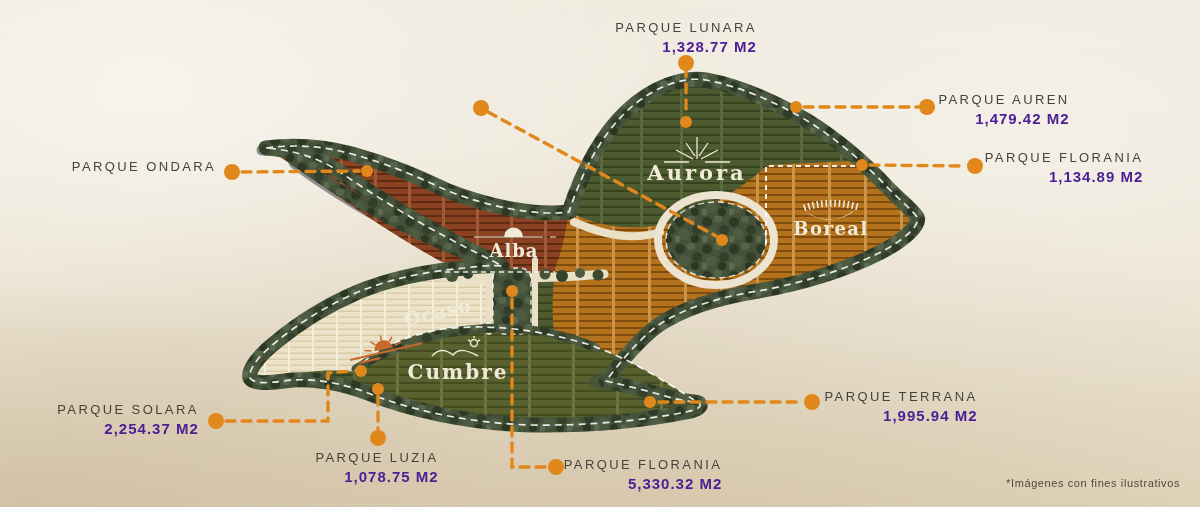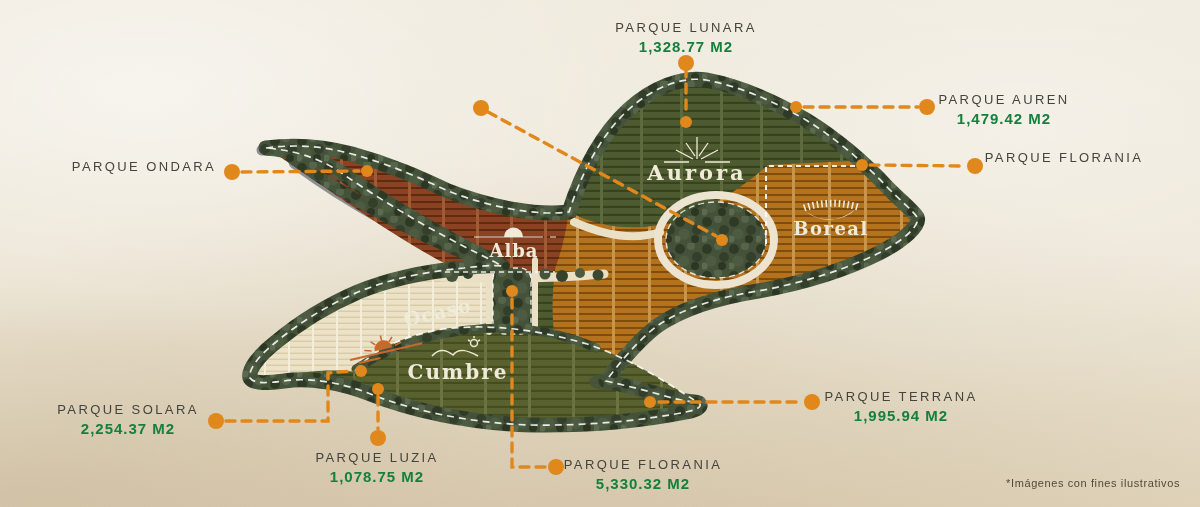--- a/index.html
+++ b/index.html
@@ -8,23 +8,23 @@
     font-family:"Liberation Sans",sans-serif;
     background:
       radial-gradient(900px 420px at 12% 18%, rgba(255,255,255,.55), rgba(255,255,255,0) 60%),
       radial-gradient(1000px 480px at 85% 25%, rgba(255,255,255,.38), rgba(255,255,255,0) 62%),
       radial-gradient(1300px 620px at 50% 115%, rgba(193,173,140,.45), rgba(193,173,140,0) 70%),
       radial-gradient(700px 300px at 2% 98%, rgba(184,164,130,.35), rgba(184,164,130,0) 70%),
       linear-gradient(180deg,#efe9dc 0%,#ece5d5 50%,#e7dec9 82%,#e3d7bf 100%);
   }
   #stage{position:absolute;inset:0}
   svg{position:absolute;inset:0;display:block}
-  .plabel{position:absolute;transform:translateX(-50%);text-align:center;white-space:nowrap}
+  .plabel{position:absolute;transform:translateX(-50%);text-align:right;white-space:nowrap}
   .pname{font-size:13px;font-weight:500;line-height:1.3;letter-spacing:2.4px;color:#45443c}
-  .parea{font-size:15px;font-weight:800;line-height:1.2;letter-spacing:1px;color:#15803d;margin-top:1px}
+  .parea{font-size:15px;font-weight:800;line-height:1.2;letter-spacing:1px;color:#4c1d95;margin-top:1px}
   .footnote{position:absolute;right:20px;bottom:18px;font-size:11px;letter-spacing:.6px;color:#52483a}
   .zt{font-family:"DejaVu Serif","Liberation Serif",serif;fill:#f0ead8;text-anchor:middle}
 </style>
 </head>
 <body>
 
 <div id="stage">
 
 <svg viewBox="0 0 1200 507" width="1200" height="507">
   <defs>
@@ -221,20 +221,21 @@
 <div class="plabel" style="left:686px;top:20px">
   <div class="pname">PARQUE LUNARA</div>
   <div class="parea">1,328.77 M2</div>
 </div>
 <div class="plabel" style="left:1004px;top:92px">
   <div class="pname">PARQUE AUREN</div>
   <div class="parea">1,479.42 M2</div>
 </div>
 <div class="plabel" style="left:1064px;top:150px">
   <div class="pname">PARQUE FLORANIA</div>
+  <div class="parea">1,134.89 M2</div>
 </div>
 <div class="plabel" style="left:144px;top:159px">
   <div class="pname">PARQUE ONDARA</div>
 </div>
 <div class="plabel" style="left:128px;top:402px">
   <div class="pname">PARQUE SOLARA</div>
   <div class="parea">2,254.37 M2</div>
 </div>
 <div class="plabel" style="left:377px;top:450px">
   <div class="pname">PARQUE LUZIA</div>

